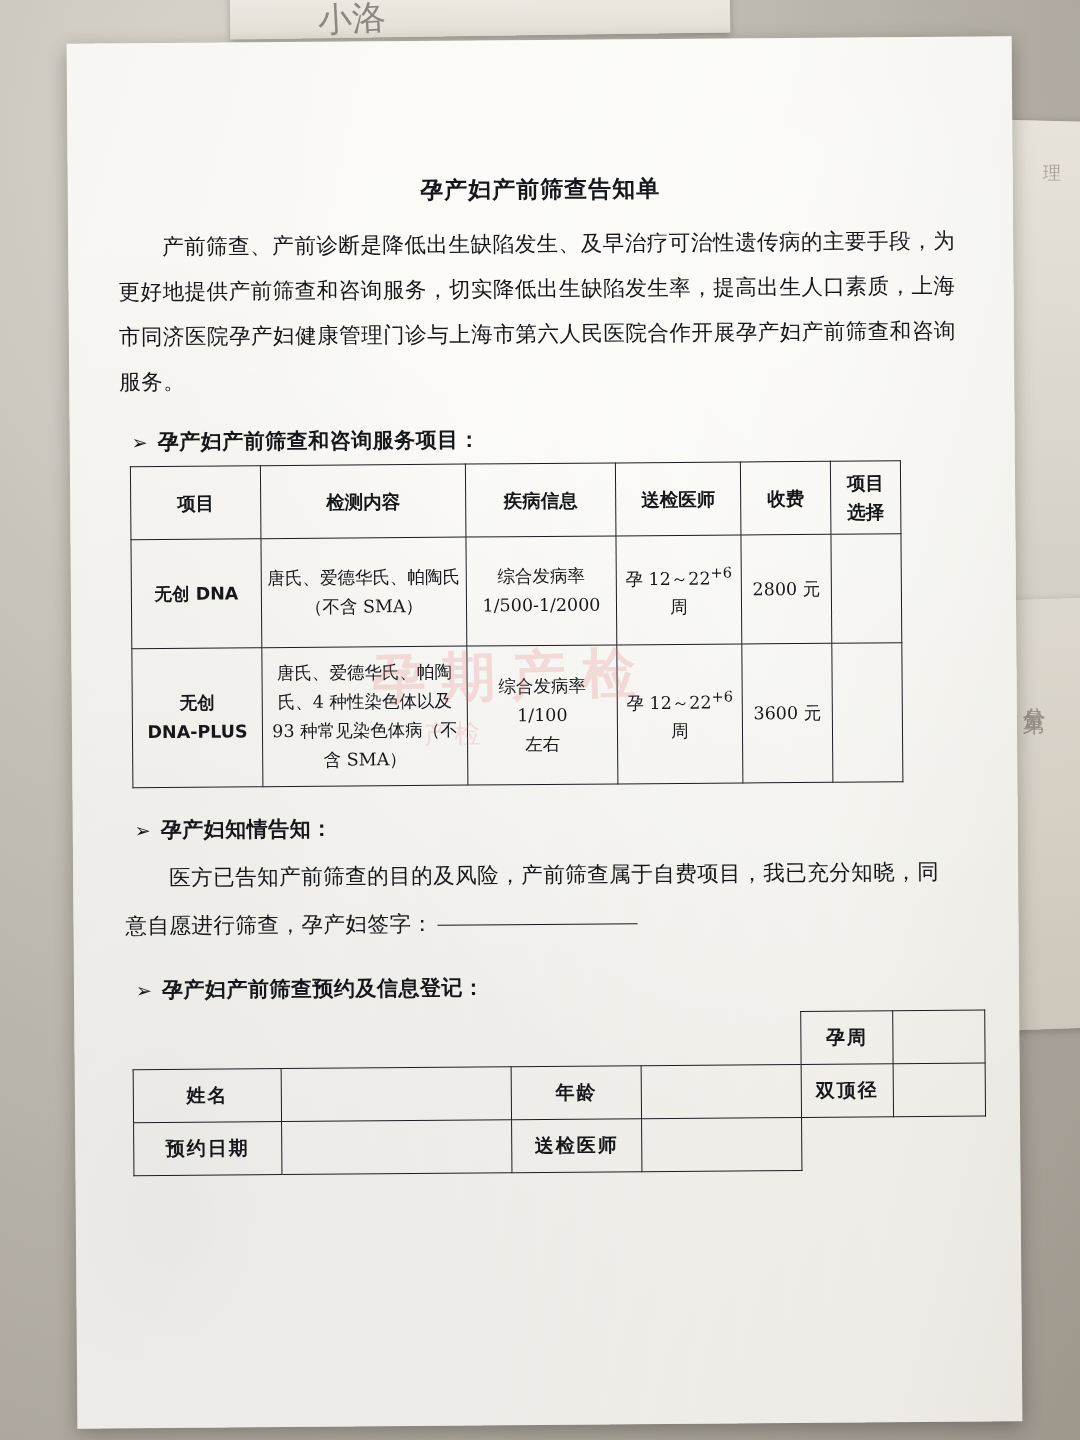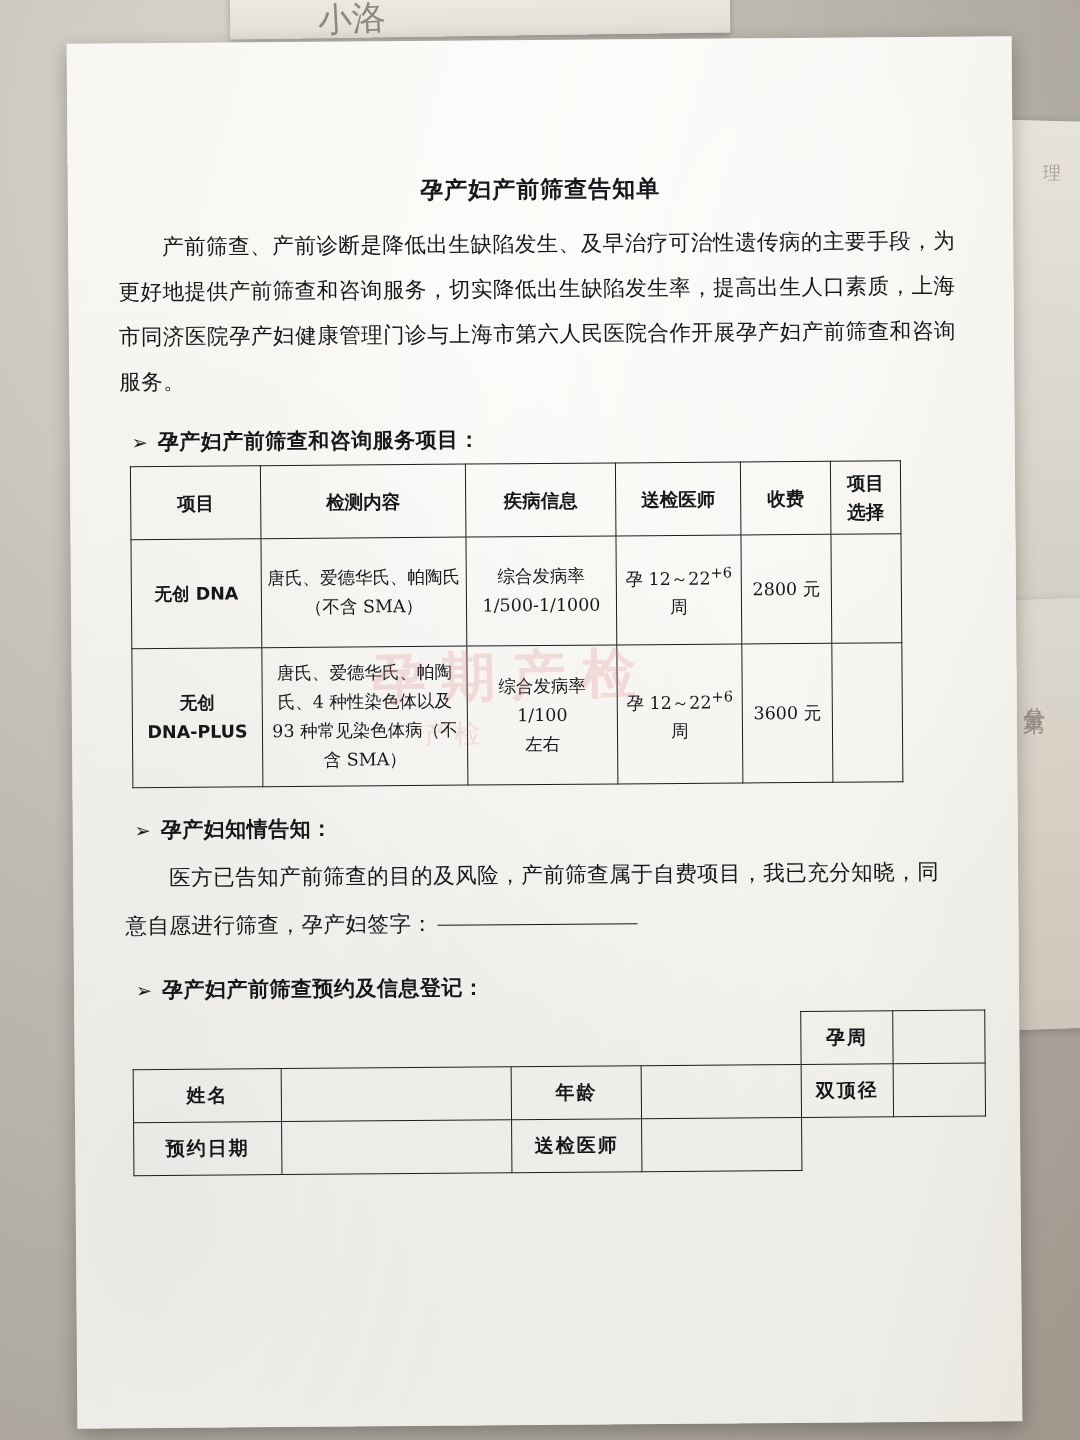--- a/index.html
+++ b/index.html
@@ -262,21 +262,21 @@
             <span>选择</span>
           </th>
         </tr>
       </thead>
       <tbody>
         <tr class="row-nipt">
           <td class="c-item">无创 DNA</td>
           <td>唐氏、爱德华氏、帕陶氏（不含 SMA）</td>
           <td>
             <span>综合发病率</span><br>
-            <span>1/500-1/1000</span>
+            <span>1/500-1/2000</span>
           </td>
           <td>
             <span>孕 12～22</span><sup>+6</sup><span>周</span>
           </td>
           <td>2800 元</td>
           <td class="blank"></td>
         </tr>
         <tr class="row-plus">
           <td class="c-item">
             <span>无创</span><br>

